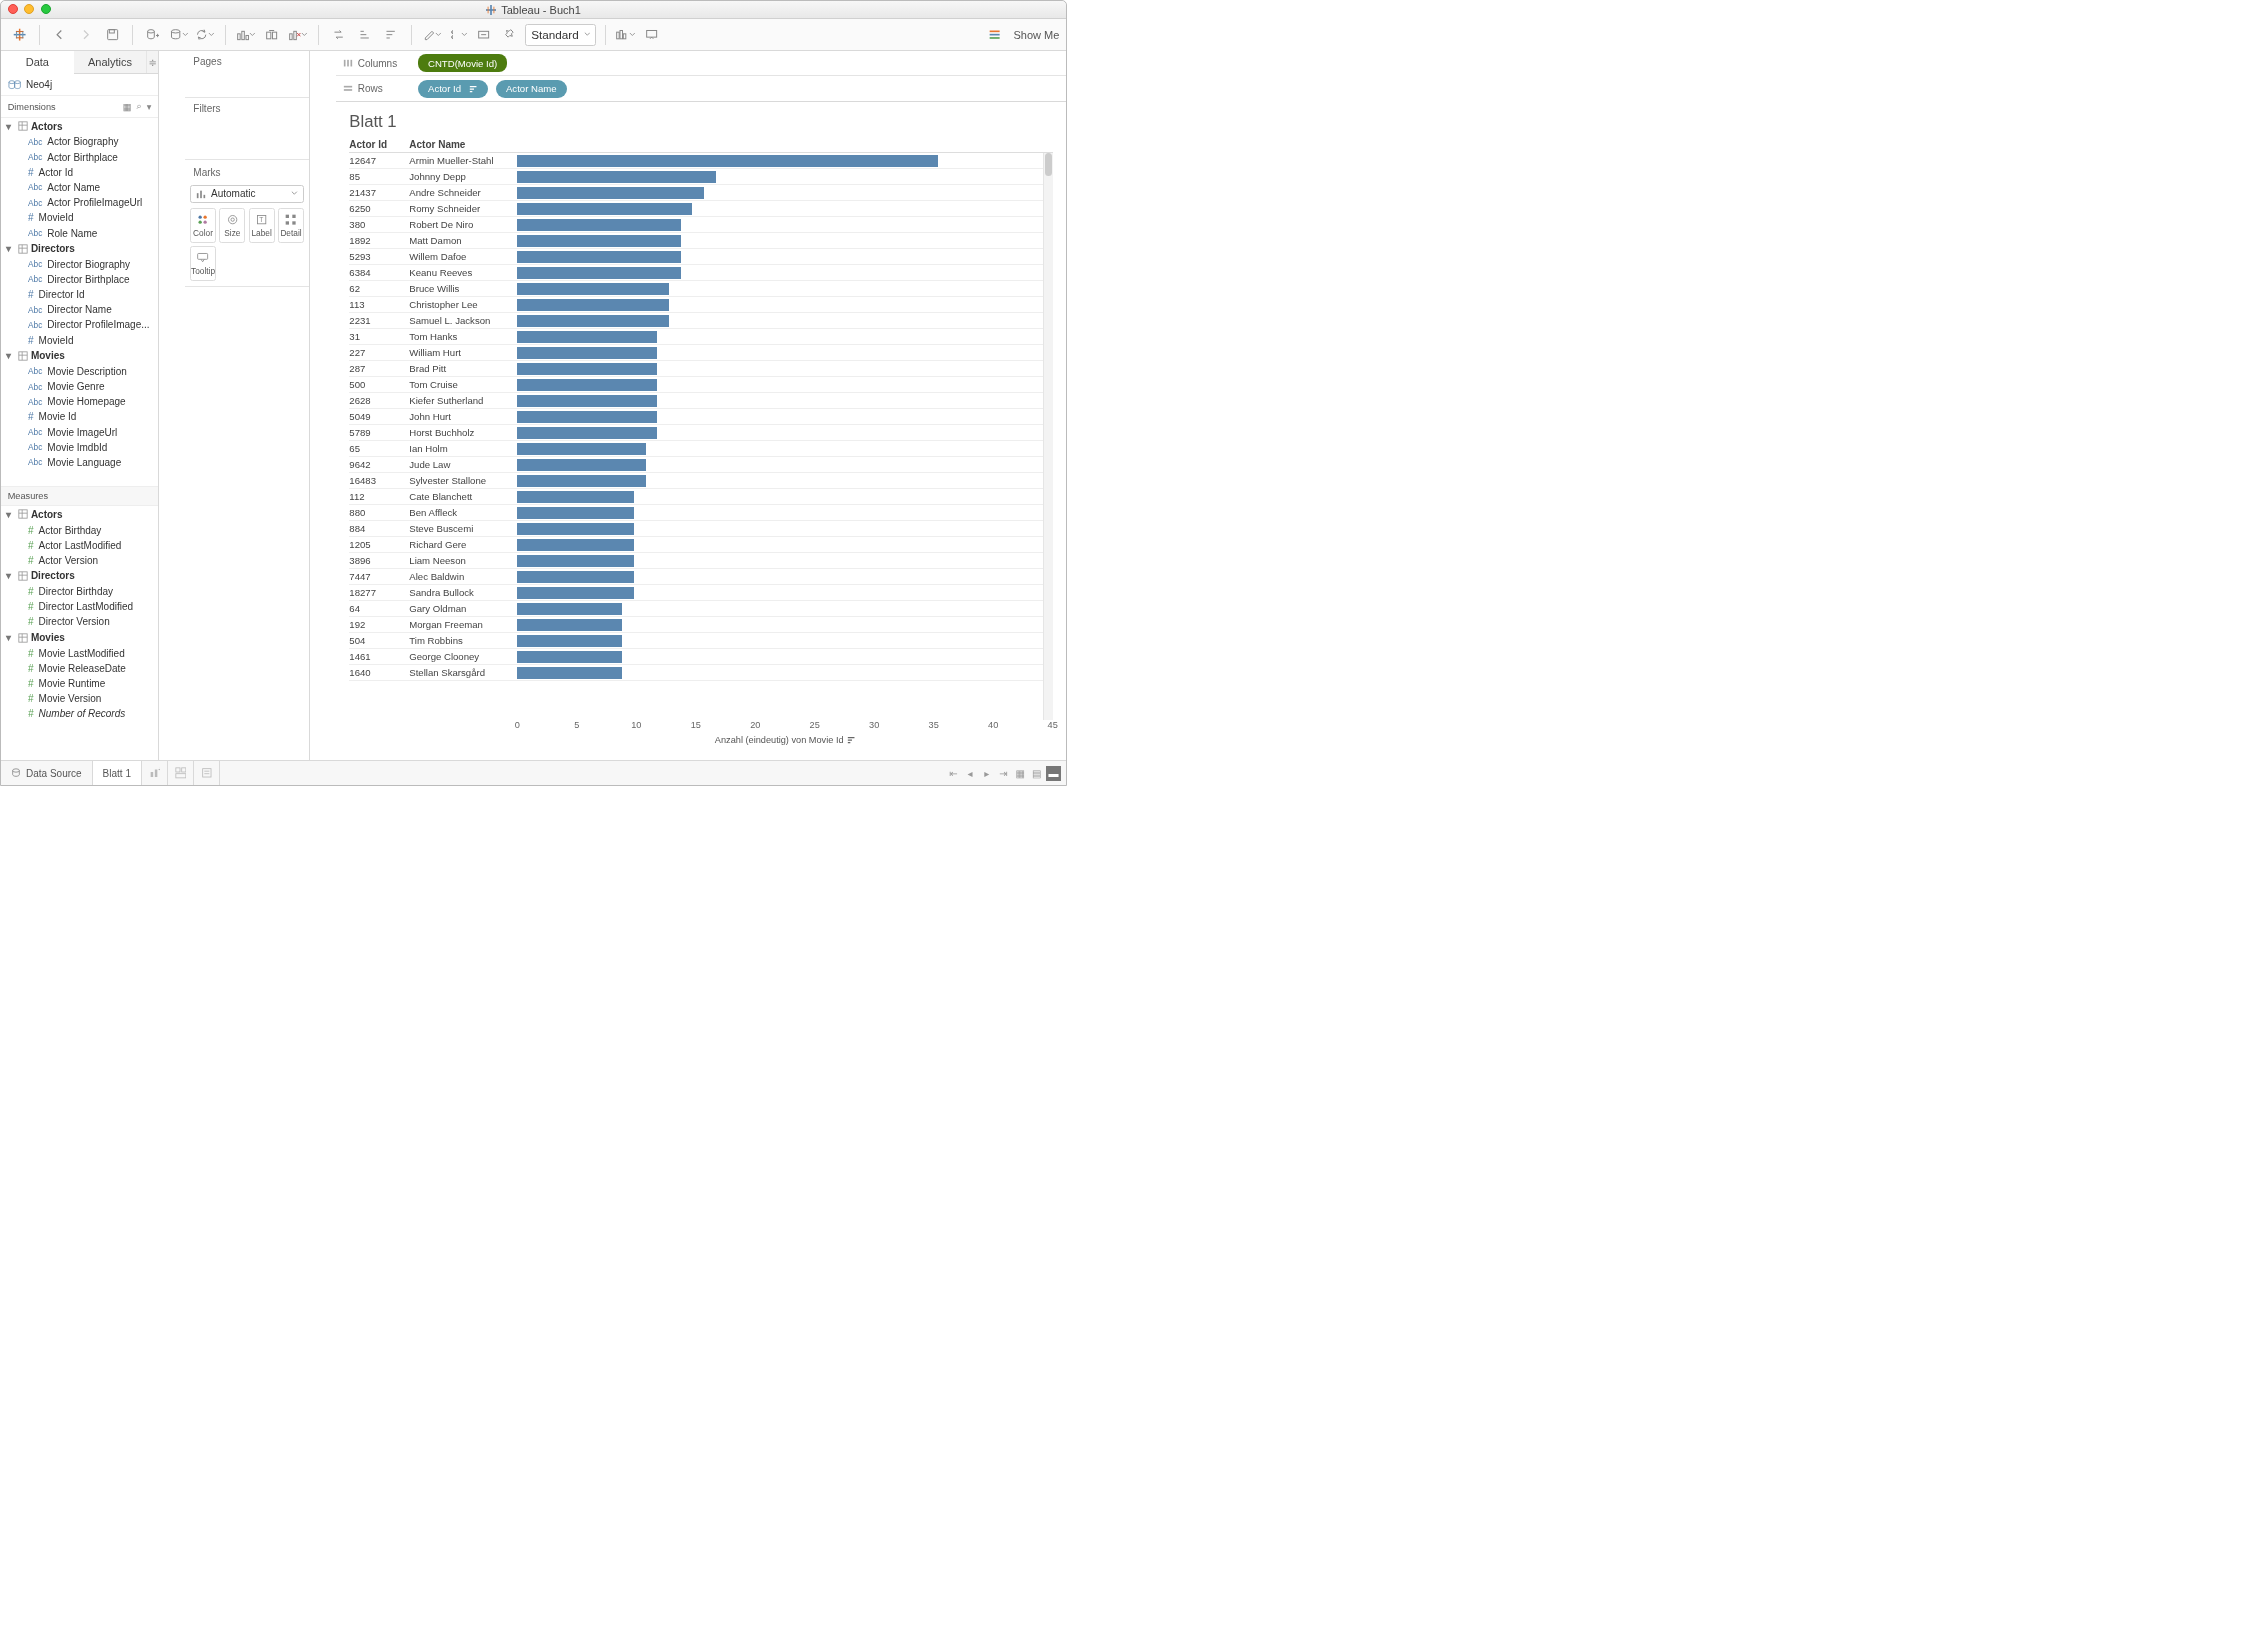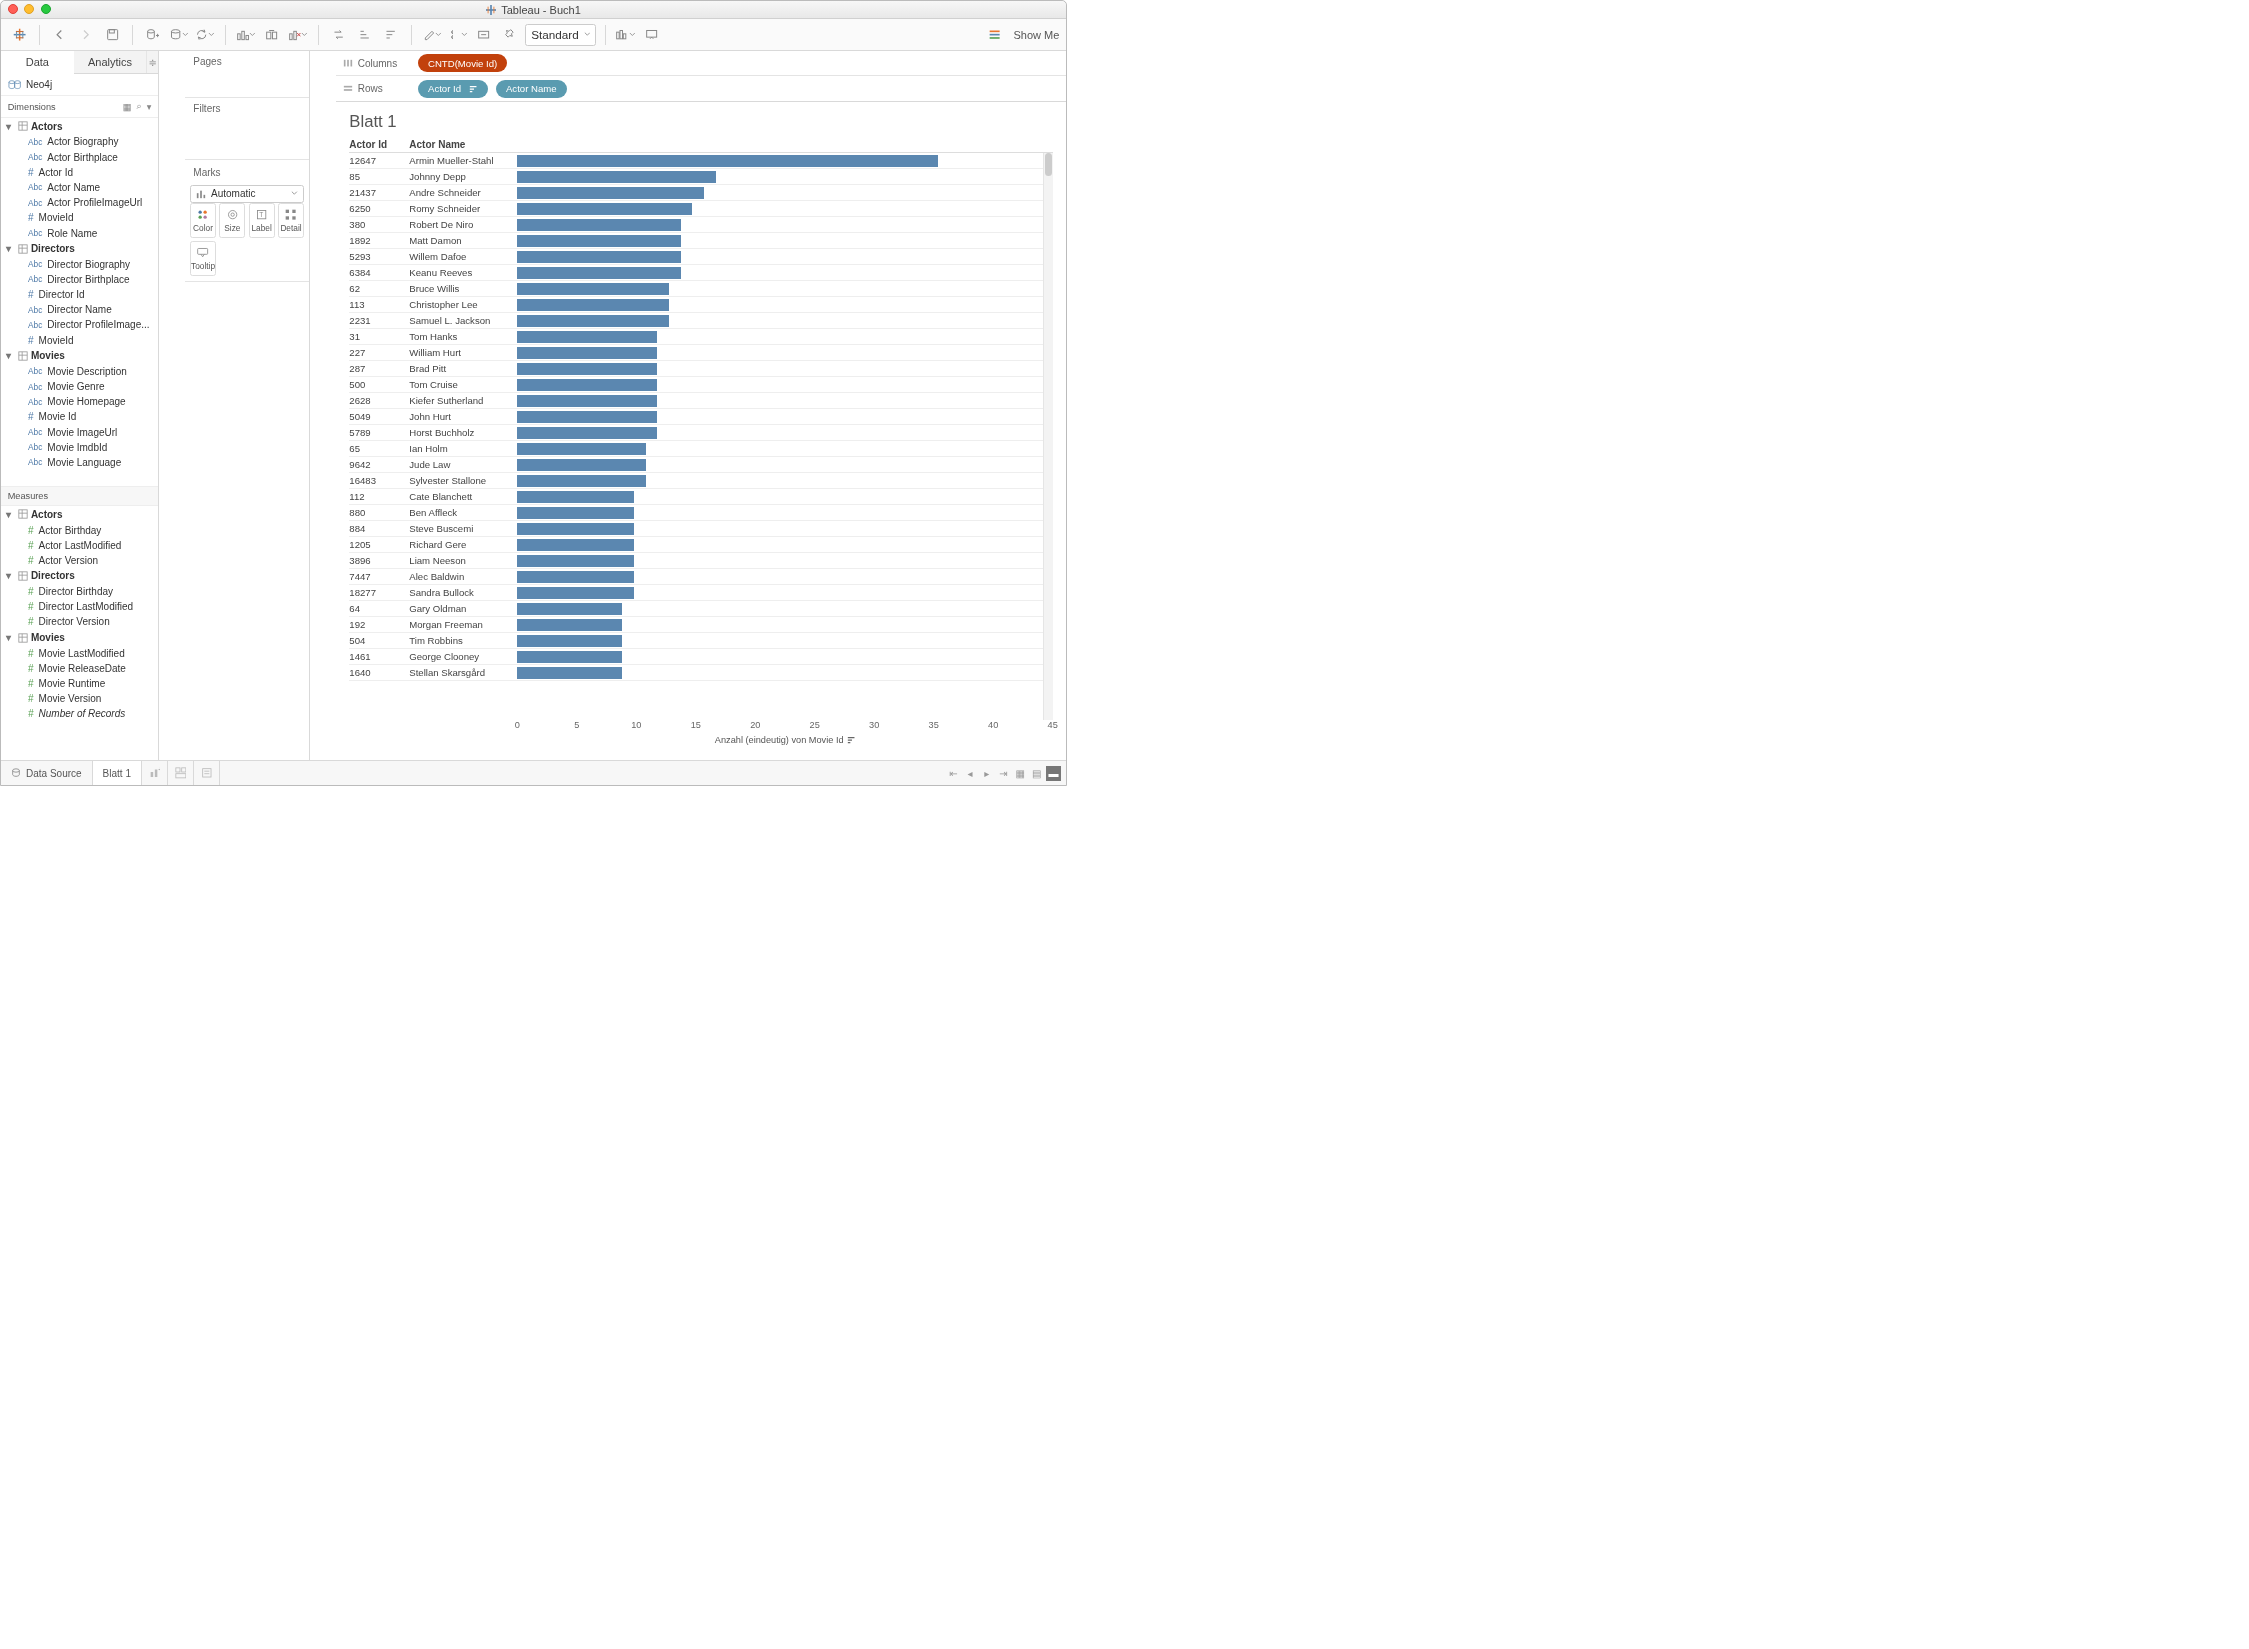--- a/index.html
+++ b/index.html
@@ -47,33 +47,33 @@
   .hash-i{font-style:italic;color:#5aa155;}
   .caret-d{width:8.3px;color:#777;}
   .tbl-icon{width:10px;color:#888;}
   .meas-head{background:#f7f7f7;padding:4.2px 6.7px;font-size:9.2px;color:#555;border-top:0.8px solid #eee;border-bottom:0.8px solid #eee;margin-top:16px;}
   
   .mid { width:125px; border-right:0.8px solid #d9d9d9; display:flex; flex-direction:column; background:#fff;}
   .shelf{border-bottom:0.8px solid #e4e4e4;padding:5px 8.3px;min-height:47px;}
   .shelf-title{color:#666;}
   .marks{padding:5px;border-bottom:0.8px solid #e4e4e4;}
   .marks-title{color:#666;padding:1.7px 3.3px 6.7px;}
-  .mark-type{border:0.8px solid #ccc;border-radius:2.5px;display:flex;align-items:center;padding:2.5px 5px;gap:5px;background:#fff;}
+  .mark-type{border:0.8px solid #ccc;border-radius:2.5px;display:flex;align-items:center;padding:2.5px 5px;gap:5px;background:#fff;margin-bottom:5px;}
   .mark-type .caret{margin-left:auto;}
   .mark-grid{display:grid;grid-template-columns:repeat(4,1fr);gap:3.3px;}
   .mark-cell{border:0.8px solid #ddd;border-radius:2.5px;height:35px;display:flex;flex-direction:column;align-items:center;justify-content:center;gap:1.7px;font-size:8.3px;color:#555;}
   .mark-cell svg{width:13.3px;height:13.3px;}
   
   .main{flex:1;display:flex;flex-direction:column;overflow:hidden;}
   .shelves-top{border-bottom:0.8px solid #d9d9d9;}
   .shelf-row{display:flex;align-items:center;height:25px;border-bottom:0.8px solid #e4e4e4;padding:0 6.7px;gap:8.3px;}
   .shelf-row:last-child{border-bottom:none;}
   .shelf-label{color:#666;width:67px;display:flex;align-items:center;gap:5px;}
   .pill{height:18.3px;border-radius:9.2px;padding:0 10px;display:flex;align-items:center;color:#fff;font-size:9.6px;gap:5px;}
-  .pill-green{background:#c2410c;}
+  .pill-green{background:#4d7c0f;border-radius:8px;}
   .pill-blue{background:#5a9bb0;}
   .pill .sort-ic{margin-left:3.3px;}
   
   .viz{flex:1;padding:10px 13.3px 6.7px;display:flex;flex-direction:column;overflow:hidden;background:#fff;}
   .viz-title{font-size:16.7px;color:#555;font-weight:500;margin-bottom:6.7px;}
   .viz-hdr{display:flex;font-weight:600;color:#444;font-size:10px;border-bottom:0.8px solid #ddd;padding-bottom:2.5px;}
   .col-id{width:60px;}
   .col-name{width:108px;}
   .viz-body{flex:1;overflow:hidden;position:relative;display:flex;}
   .rows{width:168px;flex:none;}

